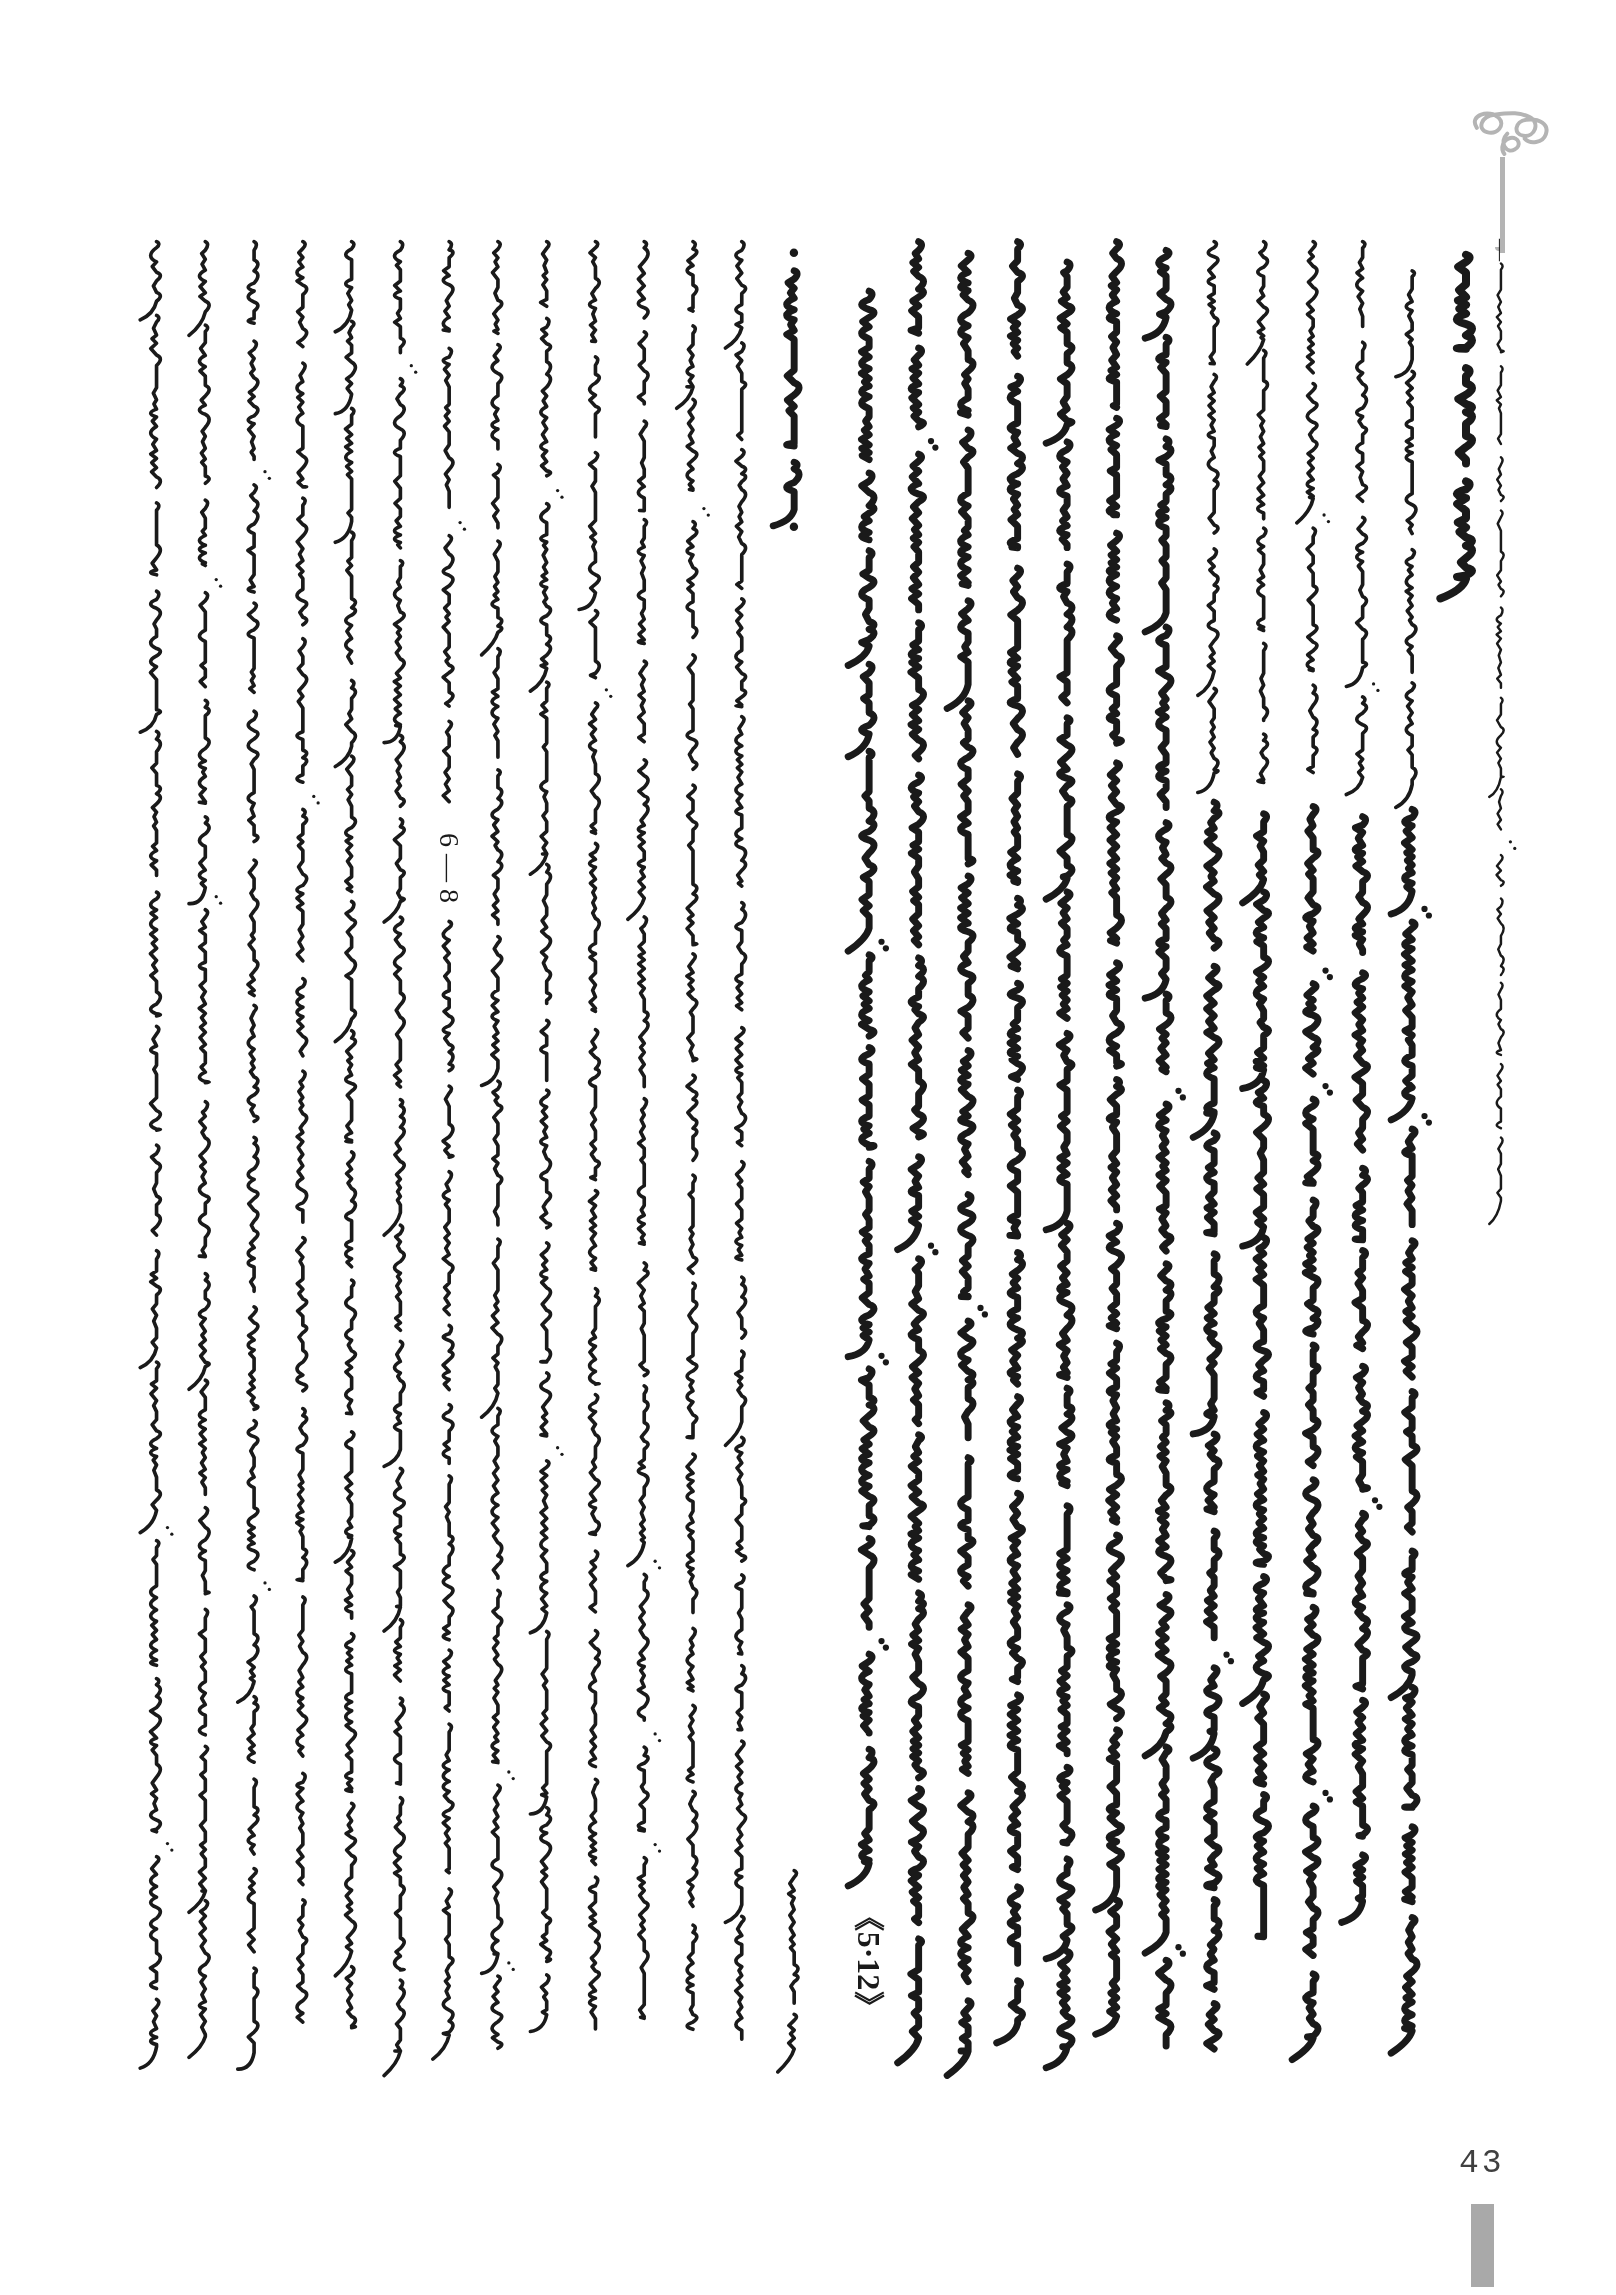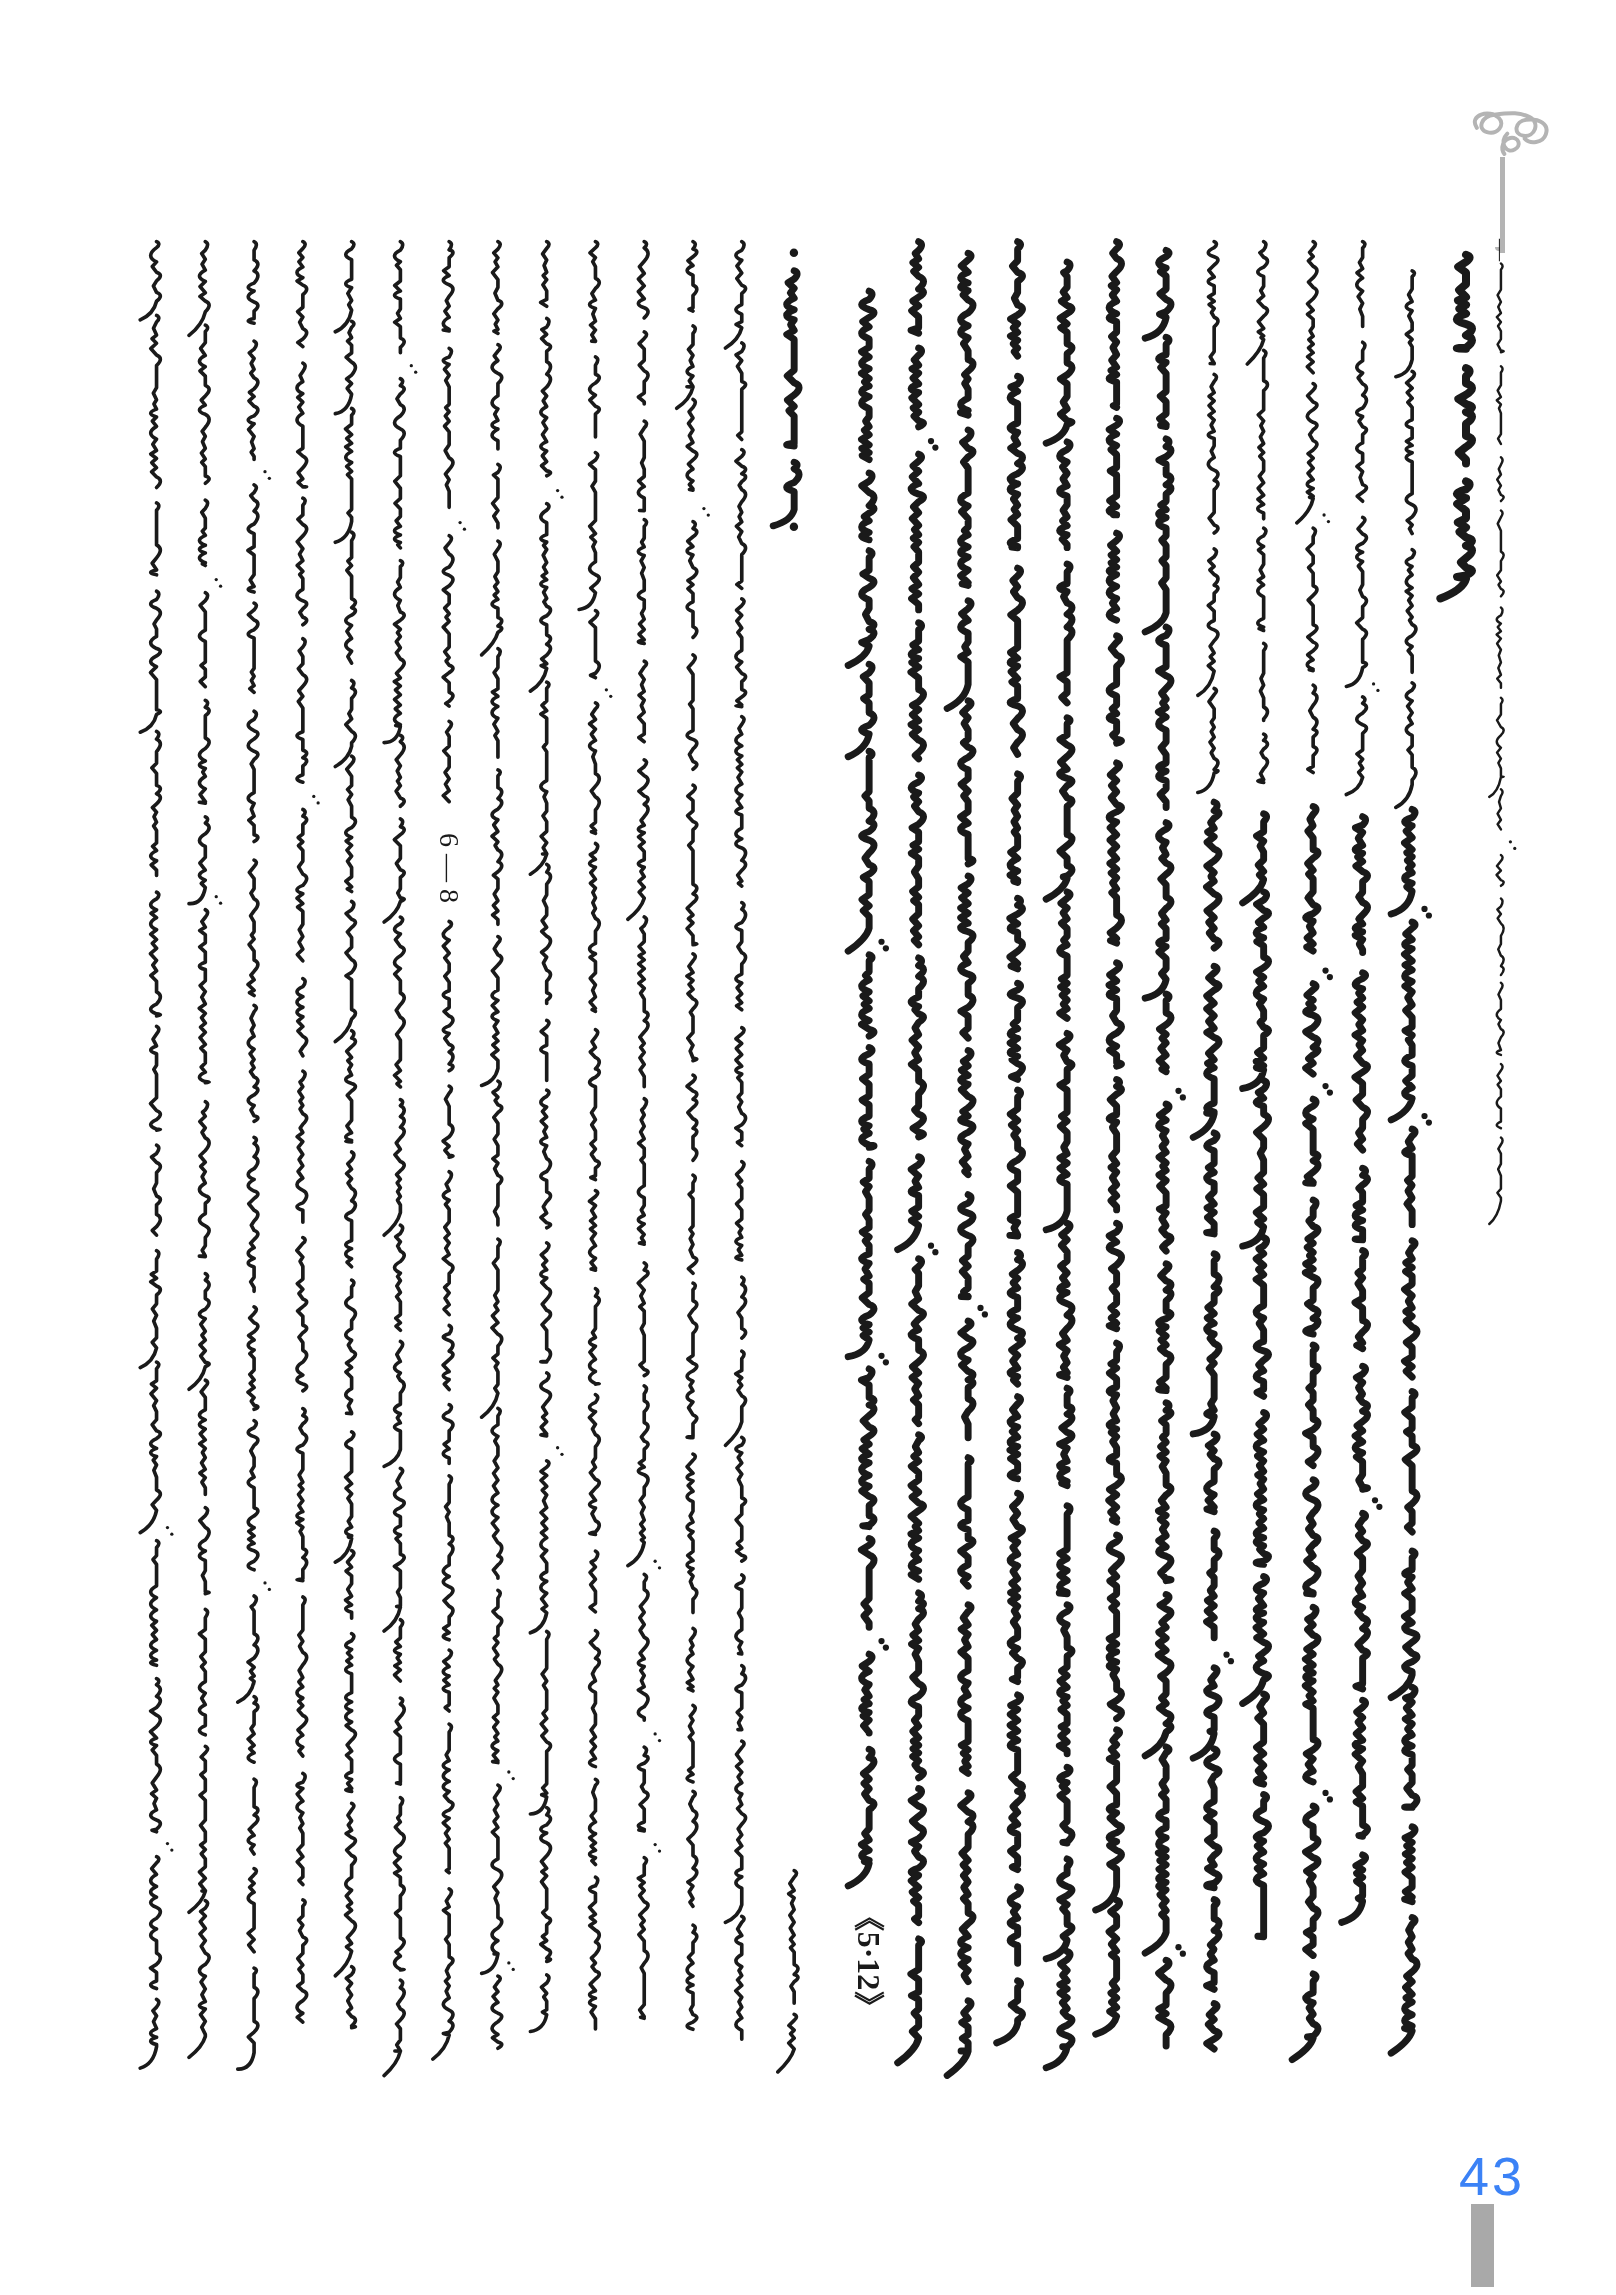--- a/index.html
+++ b/index.html
@@ -19,24 +19,24 @@
     line-height:1;
     transform:translate(-50%,-50%);
   }
   .token.rot{transform:translate(-50%,-50%) rotate(90deg);}
   .rule{
     position:absolute;
     background:#b4b4b4;
   }
   .page-number{
     position:absolute;
-    font-family:Liberation Sans, sans-serif;
-    font-size:54px;
+    font-family:Liberation Mono, monospace;
+    font-size:33px;
     letter-spacing:2.9px;
-    color:#3b82f6;
+    color:#404040;
   }
   .footer-bar{
     position:absolute;
     background:#a9a9a9;
   }
   svg.canvas{position:absolute;left:0;top:0;}
 </style>
 </head>
 <body>
 

